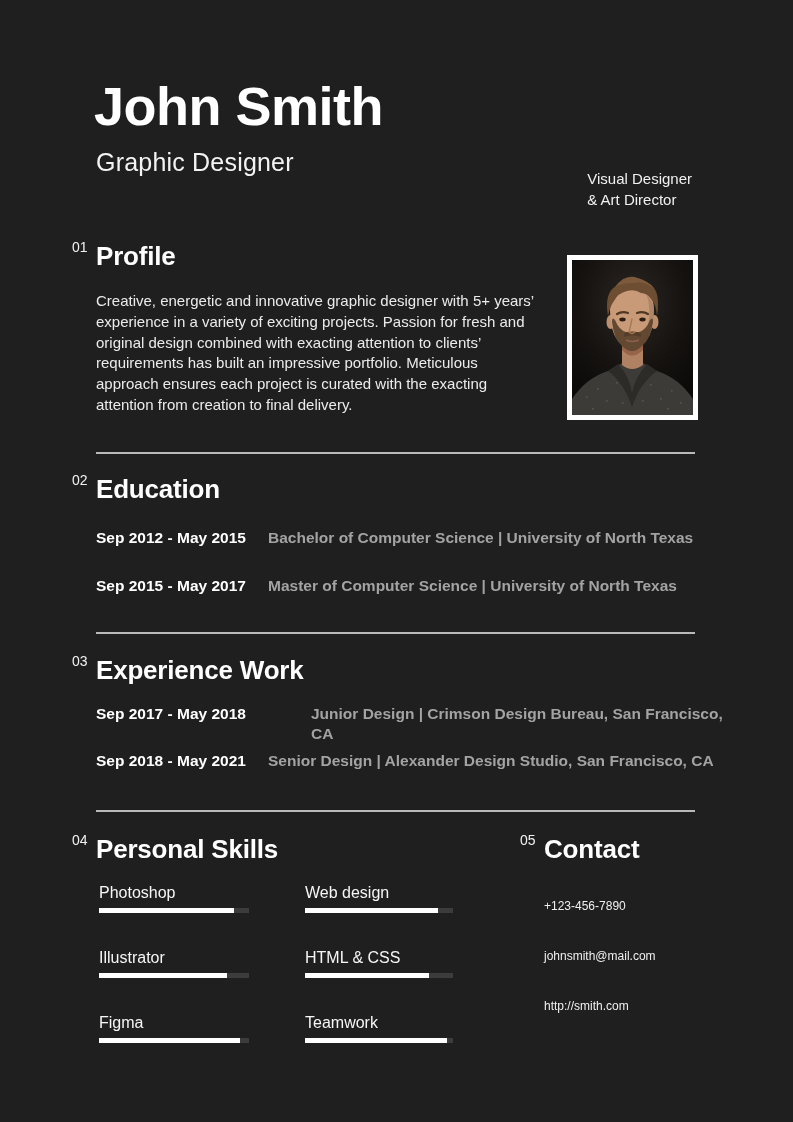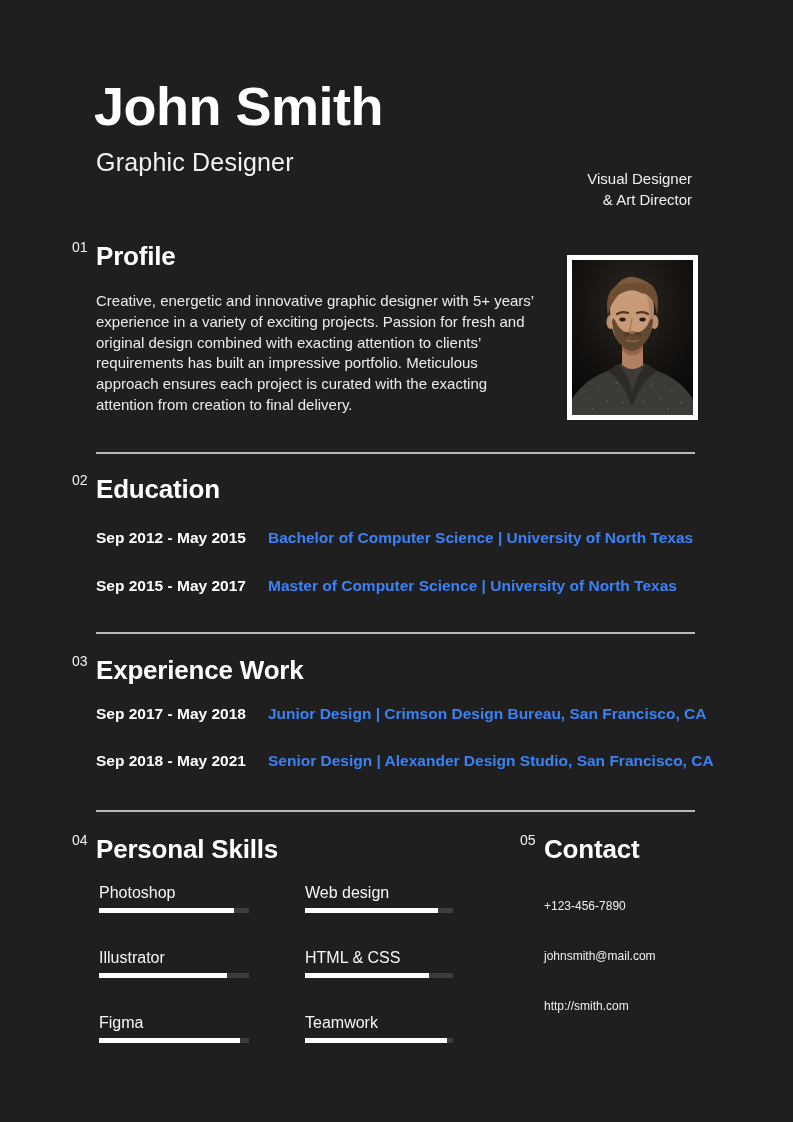--- a/index.html
+++ b/index.html
@@ -26,21 +26,21 @@
     color: #ffffff; margin: 0;
   }
   .person-title {
     left: 96px; top: 149px;
     font-size: 25px; font-weight: 400;
     letter-spacing: 0.2px; line-height: 1.1;
     color: #f3f3f3;
   }
   .side-title {
     right: 101px; top: 168px;
-    text-align: right;
+    text-align: left;
     font-size: 15px; line-height: 21px;
     color: #f0f0f0;
   }
 
   
   .sec-num {
     font-size: 14px; font-weight: 400; line-height: 1;
     color: #f2f2f2;
   }
   .sec-heading {
@@ -74,21 +74,21 @@
   .entry-row {
     left: 96px; width: 640px;
     display: flex; align-items: flex-start;
     font-size: 15.5px; line-height: 20px;
   }
   .entry-dates {
     width: 172px; flex: 0 0 172px;
     font-weight: 700; color: #ffffff;
   }
   .entry-desc {
-    font-weight: 700; color: #3b82f6;
+    font-weight: 700; color: #a3a3a3;
   }
 
   
   .skill-col { top: 884px; }
   .skill-col-1 { left: 99px;  width: 150px; }
   .skill-col-2 { left: 305px; width: 148px; }
   .skill + .skill { margin-top: 36px; }
   .skill-label {
     font-size: 16px; line-height: 17px;
     font-weight: 400; color: #f6f6f6;
@@ -194,21 +194,21 @@
   <div class="abs entry-row" style="top:576px;">
     <span class="entry-dates">Sep 2015 - May 2017</span>
     <span class="entry-desc">Master of Computer Science | University of North Texas</span>
   </div>
 
   <div class="abs divider" style="top:632px;"></div>
 
   <div class="abs sec-num" style="left:72px; top:654px;">03</div>
   <h2 class="abs sec-heading" style="left:96px; top:657px;">Experience Work</h2>
 
-  <div class="abs entry-row" style="top:704px;">
+  <div class="abs entry-row" style="top:704px;gap:43px;">
     <span class="entry-dates">Sep 2017 - May 2018</span>
     <span class="entry-desc">Junior Design | Crimson Design Bureau, San Francisco, CA</span>
   </div>
   <div class="abs entry-row" style="top:751px;">
     <span class="entry-dates">Sep 2018 - May 2021</span>
     <span class="entry-desc">Senior Design | Alexander Design Studio, San Francisco, CA</span>
   </div>
 
   <div class="abs divider" style="top:810px;"></div>
 

